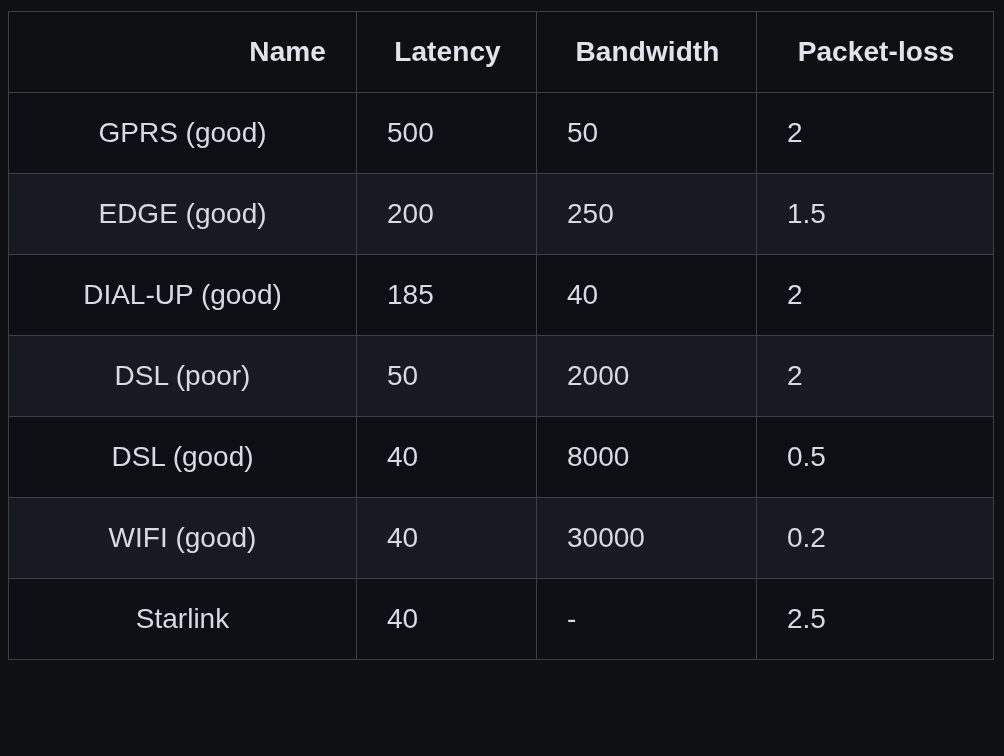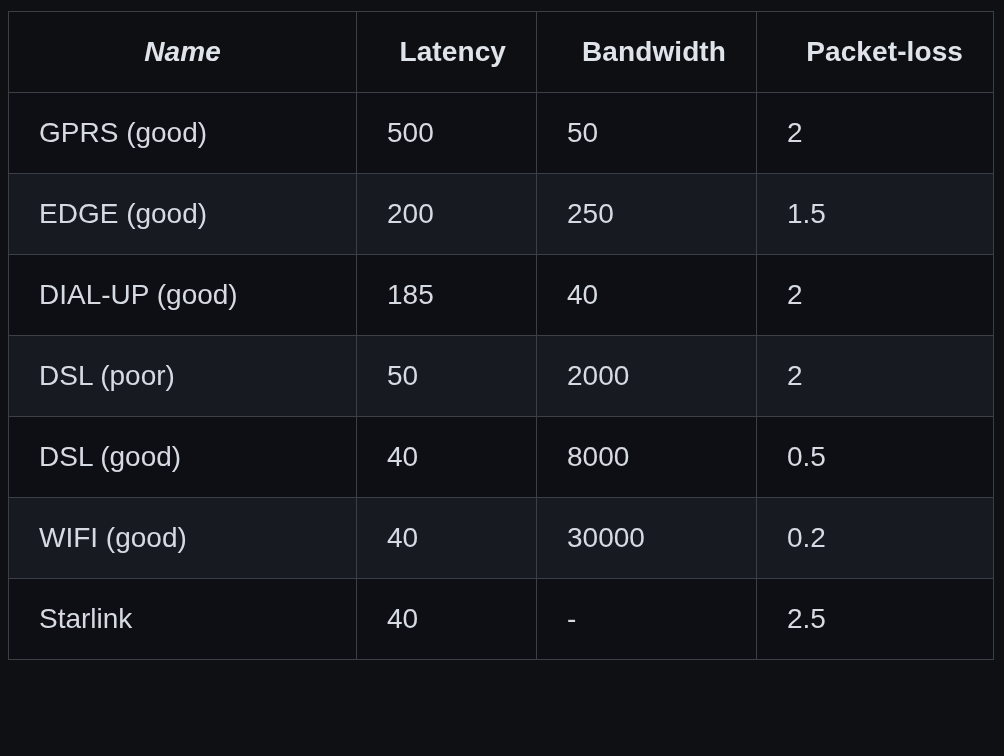--- a/index.html
+++ b/index.html
@@ -58,30 +58,29 @@
   }
 
   table.net-table thead th {
     background: #0d0f13;
     font-weight: bold;
     color: #dfe3ea;
     letter-spacing: 0.1px;
   }
 
   table.net-table thead th.th-name {
-    text-align: center;
-    font-style: italic;
+    text-align: right;
   }
   table.net-table thead th.th-num {
-    text-align: right;
+    text-align: center;
     padding-left: 32px;
   }
 
   table.net-table tbody td.td-name {
-    text-align: left;
+    text-align: center;
     font-weight: normal;
   }
   table.net-table tbody td.td-num {
     text-align: left;
     font-weight: normal;
   }
 
   
   table.net-table tbody tr:nth-child(odd) td  { background: #0d0f14; }
   table.net-table tbody tr:nth-child(even) td { background: #171a21; }

